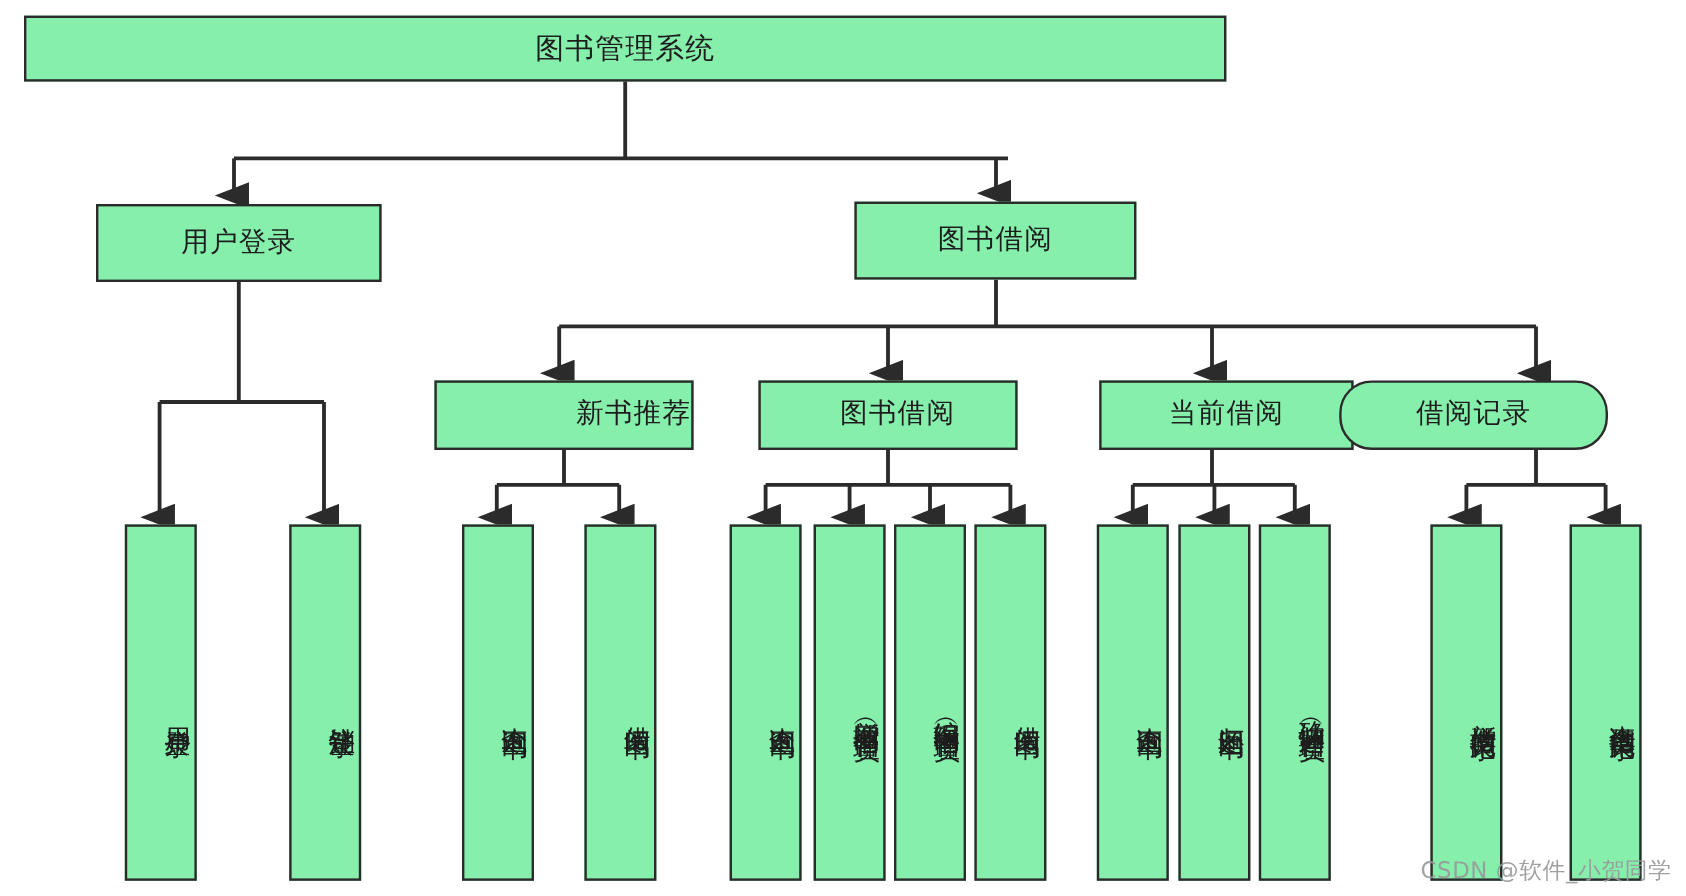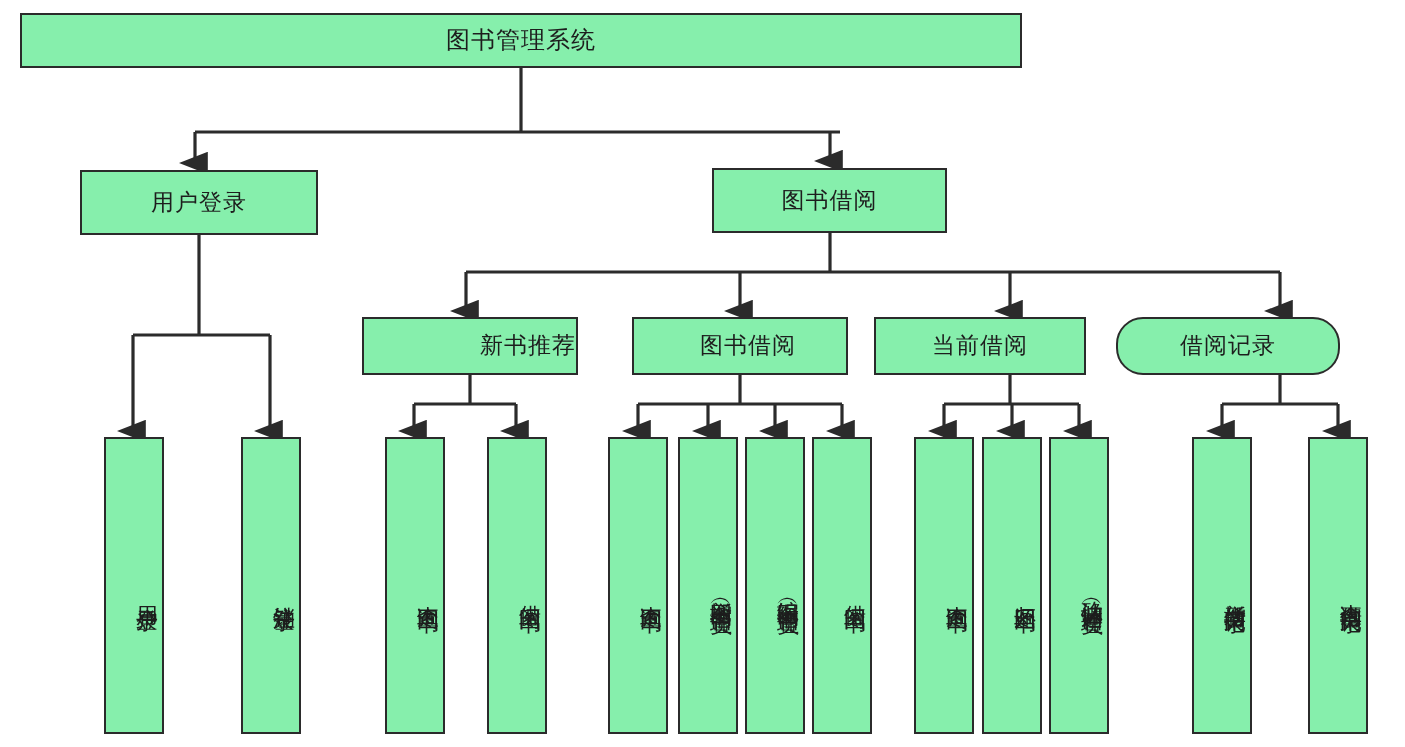--- a/index.html
+++ b/index.html
@@ -135,21 +135,21 @@
   <div class="node horiz" style="left:712px; top:168px; width:235px; height:65px;">
     <span>图书借阅</span>
   </div>
 
   <div class="node horiz" style="left:362px; top:317px; width:216px; height:58px;justify-content:flex-end;">
     <span>新书推荐</span>
   </div>
   <div class="node horiz" style="left:632px; top:317px; width:216px; height:58px;padding-left:16px;">
     <span>图书借阅</span>
   </div>
-  <div class="node horiz" style="left:874px; top:317px; width:212px; height:58px;">
+  <div class="node horiz" style="left:916px; top:317px; width:212px; height:58px;">
     <span>当前借阅</span>
   </div>
   <div class="node horiz" style="left:1116px; top:317px; width:224px; height:58px;border-radius:27px;">
     <span>借阅记录</span>
   </div>
 
   <div class="node vert" style="left:104px; top:437px; width:60px; height:297px;">
     <span class="vtext">用户登录</span>
   </div>
   <div class="node vert" style="left:241px; top:437px; width:60px; height:297px;">
@@ -186,14 +186,15 @@
     <span class="vtext">确认归还（管理员）</span>
   </div>
 
   <div class="node vert" style="left:1192px; top:437px; width:60px; height:297px;">
     <span class="vtext">新增借阅记录</span>
   </div>
   <div class="node vert" style="left:1308px; top:437px; width:60px; height:297px;">
     <span class="vtext">查询借阅记录</span>
   </div>
 
+  <div class="watermark">CSDN @软件_小贺同学</div>
 
 </div>
 
 </body></html>

